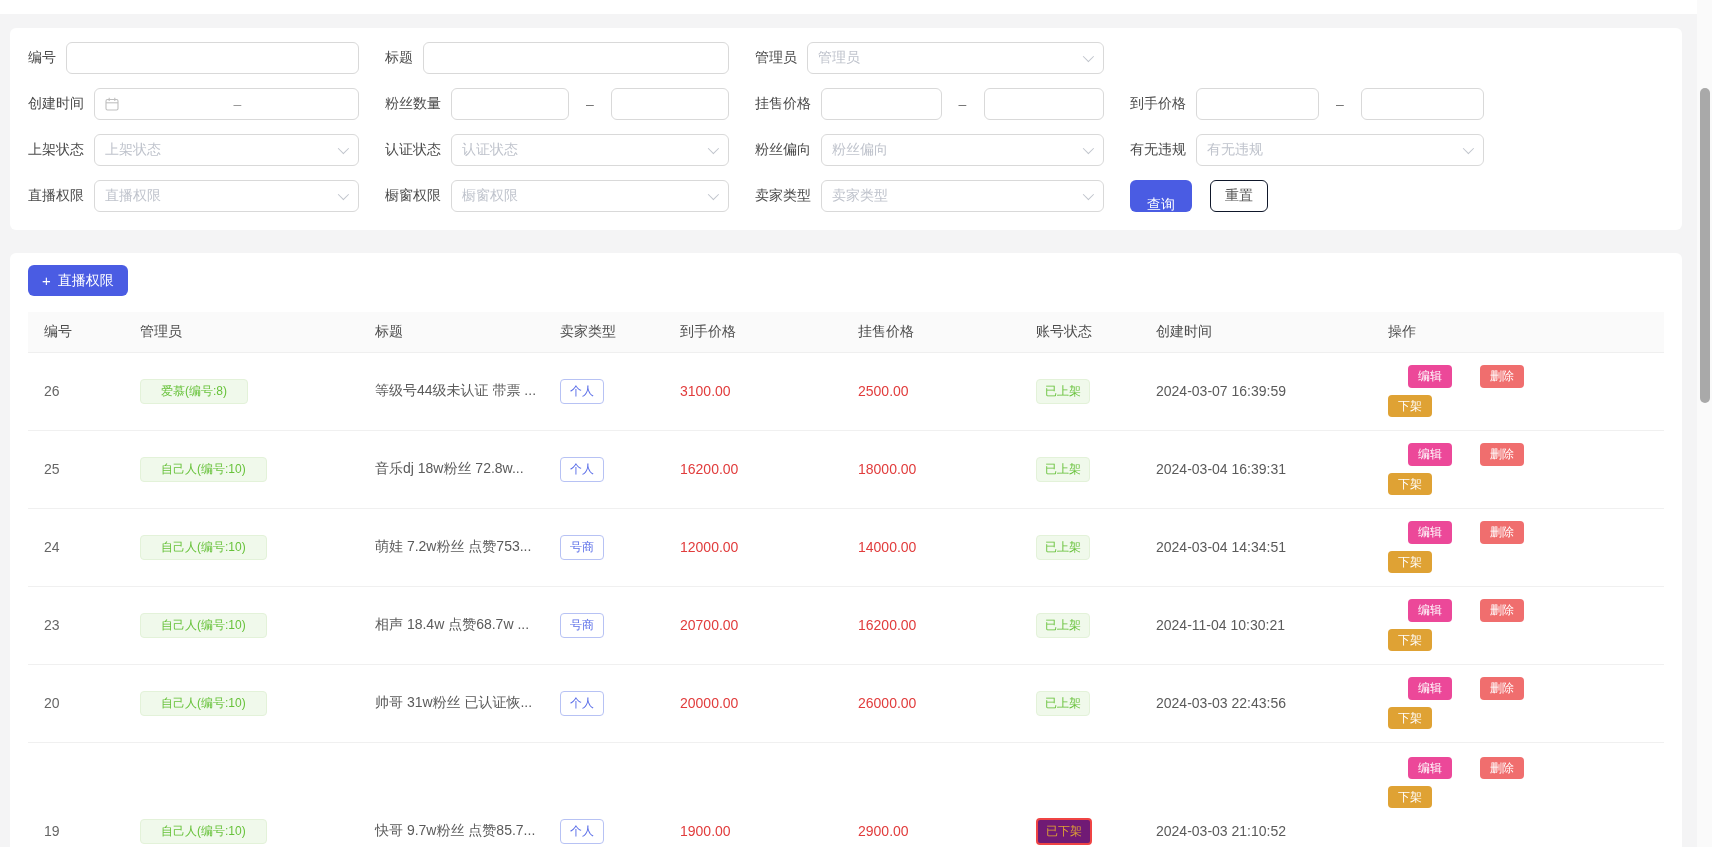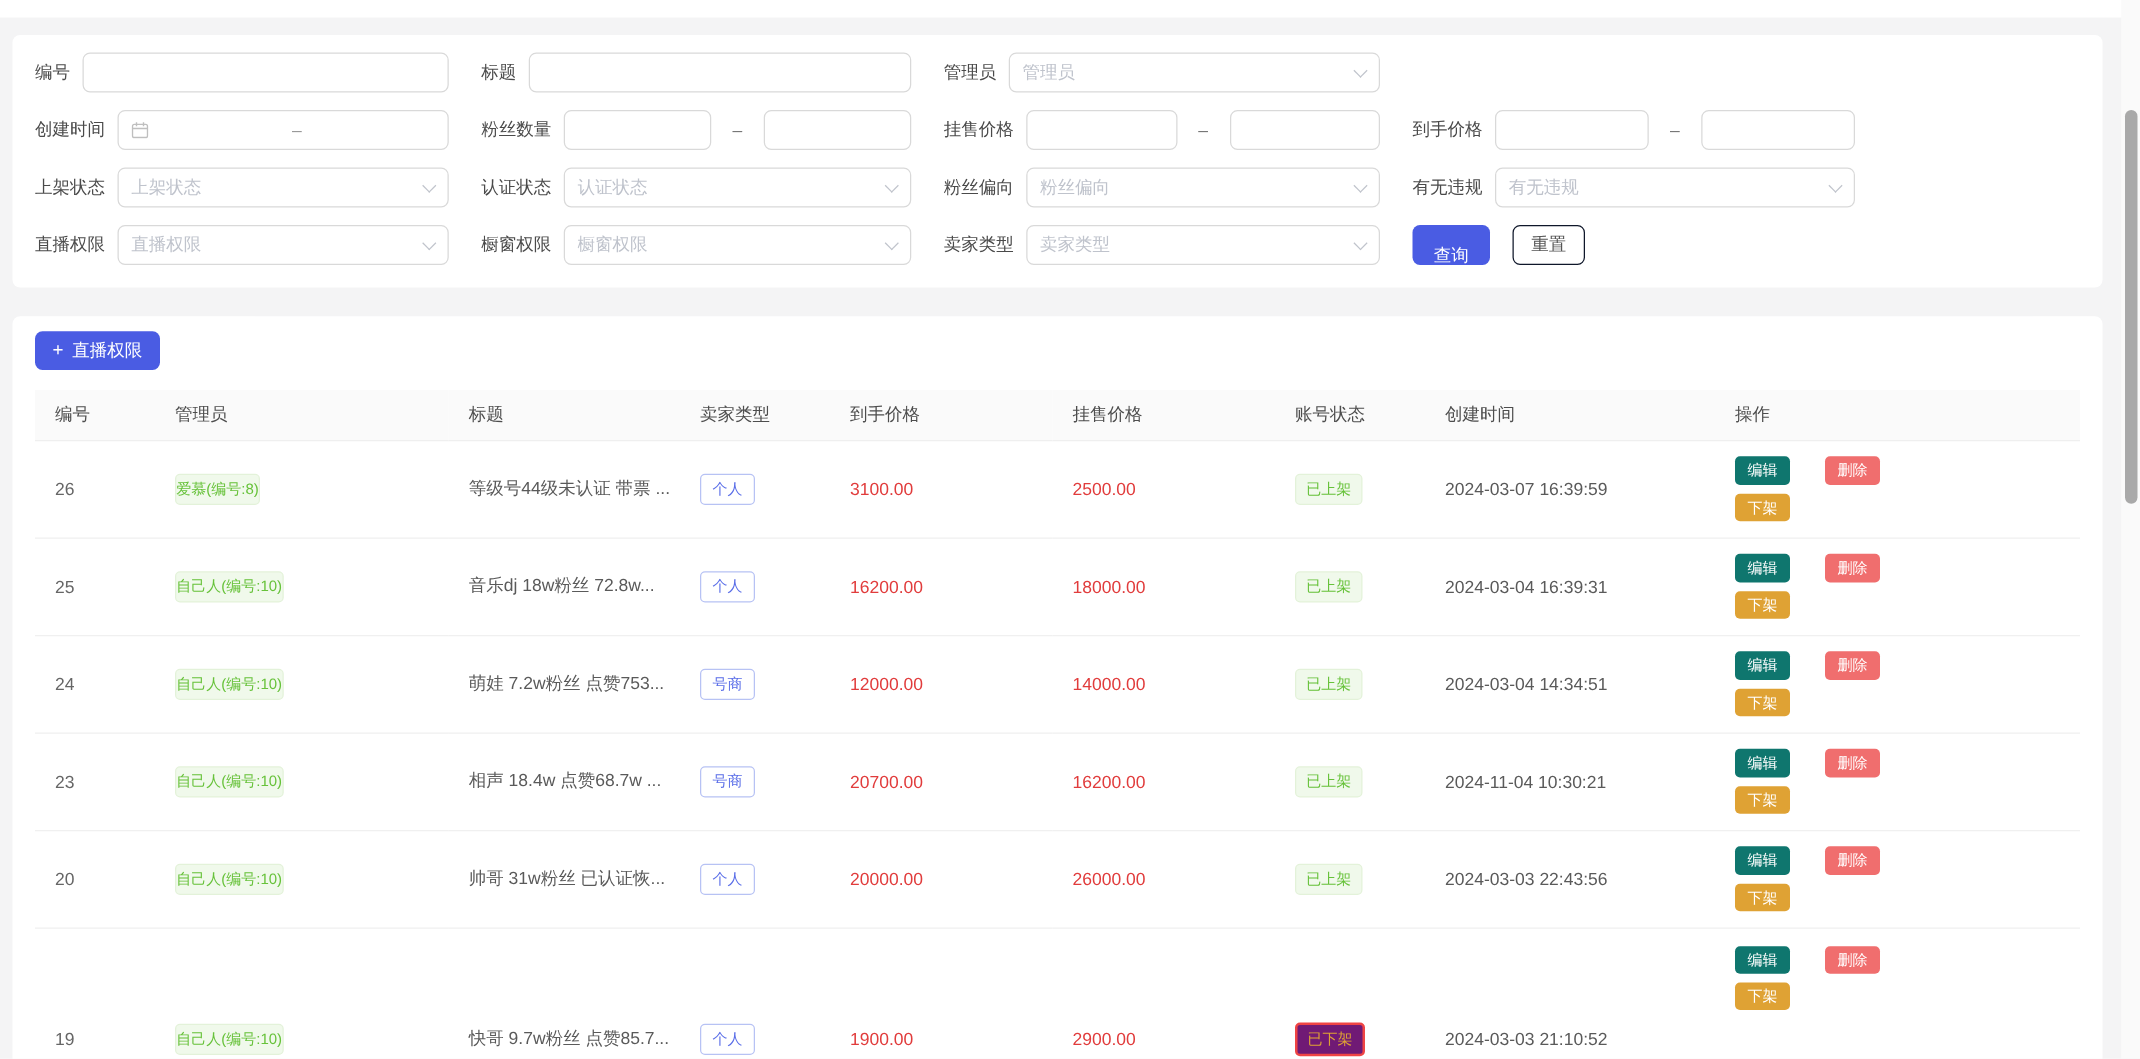--- a/index.html
+++ b/index.html
@@ -54,31 +54,31 @@
   col.c5{width:178px} col.c6{width:178px} col.c7{width:120px} col.c8{width:232px} col.c9{width:292px}
   th { background:#fafafa; height:40px; text-align:left; font-weight:500; font-size:14px; color:#4d4d4d;
        padding:0 16px; border-bottom:1px solid #efefef; }
   td { height:78px; padding:0 16px; font-size:14px; color:#5a5a5a; border-bottom:1px solid #f0f0f0;
        vertical-align:middle; white-space:nowrap; overflow:hidden; }
   tr.tall td { height:178px; }
   tr.tall td.act-td { vertical-align:top; padding-top:14px; }
   .rid { color:#666; }
   .price { color:#e13c3c; }
   .tag-green { display:inline-block; background:#f0f9eb; border:1px solid #e3f2d9; color:#67c23a;
-               font-size:12px; padding:3px 0; border-radius:4px; }
+               font-size:12px; padding:3px 20px; border-radius:4px; }
   .tag-type { display:inline-block; background:#fff; border:1px solid #b7c2f4; color:#5a6ee8;
               font-size:12px; padding:3px 9px; border-radius:4px; }
   .tag-status { display:inline-block; font-size:12px; padding:3px 8px; border-radius:4px; }
   .tag-status.green { background:#f0f9eb; color:#67c23a; border:1px solid #e3f2d9; }
   .tag-status.orange { background:#701a75; color:#dfa234; border:2px solid #ef4444; }
   .actions { display:flex; flex-direction:column; gap:7px; }
   .actions .line { display:flex; gap:28px; }
   .abtn { border:none; border-radius:4px; color:#fff; font-size:12px; padding:4px 10px; cursor:pointer;
           font-family:inherit; line-height:1.2; }
-  .abtn.edit { background:#0f766e; }
+  .abtn.edit { background:#ec4899;margin-left:20px; }
   .abtn.del { background:#f06e6e; }
   .abtn.unlist { background:#dfa234; align-self:flex-start; }
 
   
   .scrollbar { position:absolute; right:0; top:0; width:15px; height:847px; background:#fafafa; }
   .scroll-thumb { position:absolute; right:2px; top:88px; width:10px; height:315px; background:#a9a9a9;
                   border-radius:6px; }
   .cal-icon { flex:0 0 auto; margin-right:8px; display:flex; }
 </style>
 </head>

